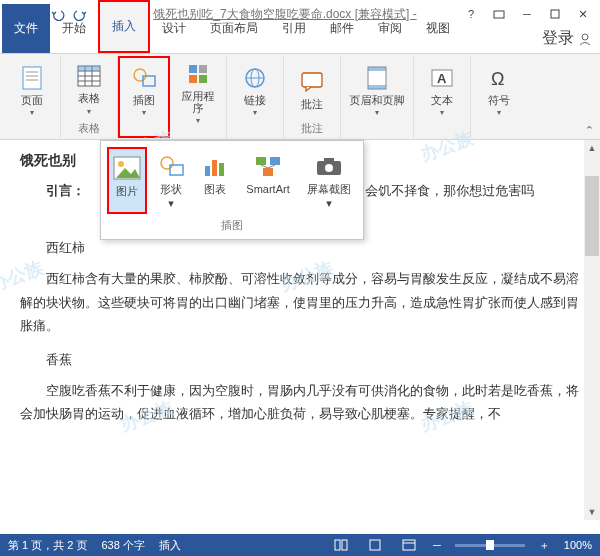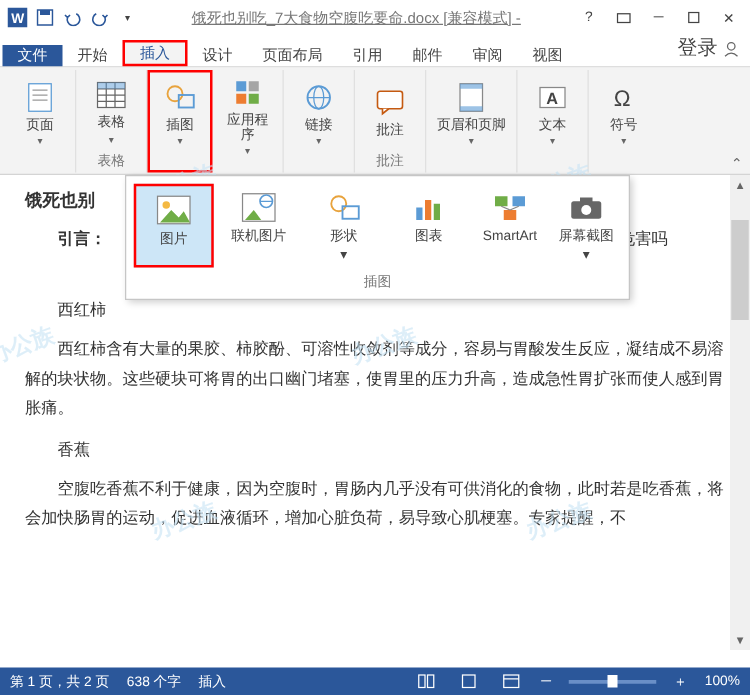--- a/index.html
+++ b/index.html
@@ -4,38 +4,38 @@
 <style>
 *{margin:0;padding:0;box-sizing:border-box;font-family:"Microsoft YaHei","Segoe UI",sans-serif;}
 body{width:600px;height:556px;background:#fff;overflow:hidden;position:relative;}
 .titlebar{height:28px;background:#fff;display:flex;align-items:center;padding:0 4px;font-size:12px;color:#666;}
 .titlebar .qat{display:flex;align-items:center;gap:2px;}
 .qat-btn{width:20px;height:20px;display:flex;align-items:center;justify-content:center;color:#444;}
 .titlebar .title{flex:1;text-align:center;font-size:12px;color:#777;white-space:nowrap;overflow:hidden;text-decoration:underline;}
 .titlebar .winctrl{display:flex;gap:2px;}
 .winctrl .wbtn{width:26px;height:20px;display:flex;align-items:center;justify-content:center;color:#444;font-size:11px;}
 .tabbar{height:26px;background:#fff;display:flex;align-items:flex-end;border-bottom:1px solid #d4d4d4;padding-left:2px;}
-.tab{padding:0 12px;font-size:12px;color:#444;cursor:pointer;}
+.tab{padding:16px 12px;font-size:12px;color:#444;cursor:pointer;}
 .tab.file{background:#2b579a;color:#fff;}
 .tab.active{background:#f3f3f3;border:1px solid #d4d4d4;border-bottom:none;color:#2b579a;}
 .tab.boxed{border:2px solid #ff0000;}
 .login{margin-left:auto;padding:4px 8px;font-size:16px;color:#444;display:flex;align-items:center;gap:4px;}
 .ribbon{height:86px;background:#f3f3f3;border-bottom:1px solid #d4d4d4;display:flex;padding:2px 4px;}
 .group{display:flex;flex-direction:column;align-items:center;border-right:1px solid #e0e0e0;padding:2px 6px;height:82px;}
 .group .items{display:flex;gap:2px;flex:1;}
 .rbtn{display:flex;flex-direction:column;align-items:center;justify-content:center;width:44px;padding:2px;font-size:11px;color:#444;cursor:pointer;text-align:center;gap:2px;}
 .rbtn .icon{width:28px;height:28px;display:flex;align-items:center;justify-content:center;}
 .rbtn .lbl{line-height:1.1;}
 .rbtn .caret{font-size:8px;color:#666;}
 .group .glabel{font-size:11px;color:#777;text-align:center;padding-top:1px;}
 .boxed-red{border:2px solid #ff0000;}
 .collapse-btn{position:absolute;right:6px;top:124px;font-size:11px;color:#666;}
 .dropdown{position:absolute;left:100px;top:140px;background:#fff;border:1px solid #c6c6c6;box-shadow:2px 2px 6px rgba(0,0,0,.2);padding:6px;}
 .dropdown .items{display:flex;gap:4px;}
-.ddbtn{display:flex;flex-direction:column;align-items:center;width:64px;padding:4px 2px;font-size:11px;color:#444;cursor:pointer;gap:2px;}
+.ddbtn{display:flex;flex-direction:column;align-items:center;width:40px;padding:4px 2px;font-size:11px;color:#444;cursor:pointer;gap:2px;}
 .ddbtn.selected{background:#cde6f7;border:1px solid #92c0e0;}
 .ddbtn.boxed{border:2px solid #ff0000;}
 .ddbtn .icon{width:30px;height:30px;display:flex;align-items:center;justify-content:center;}
 .ddbtn .lbl{line-height:1.1;text-align:center;}
 .dropdown .glabel{font-size:11px;color:#777;text-align:center;margin-top:4px;}
 .doc{padding:8px 20px 8px 20px;font-size:13px;color:#333;line-height:1.8;position:relative;}
 .doc .heading{font-weight:bold;font-size:14px;margin-bottom:6px;}
 .doc .para{text-indent:2em;margin-bottom:10px;}
 .doc .section{font-size:13px;margin:8px 0;text-indent:2em;}
 .scrollbar-v{position:absolute;right:0;top:140px;width:16px;height:380px;background:#f0f0f0;}
@@ -292,31 +292,20 @@
             <rect x="1" y="1" width="26" height="22" fill="#fff" stroke="#888"></rect>
             <circle cx="8" cy="8" r="3" fill="#f4b942"></circle>
             <polygon points="3,22 12,12 18,18 22,13 27,22" fill="#70ad47"></polygon>
           </svg>
         </div>
       <div class="lbl">图片</div>
     </div>
     <div class="ddbtn">
       <div class="icon">
           <svg width="28" height="24">
-            <rect x="1" y="1" width="26" height="22" fill="#fff" stroke="#888"></rect>
-            <circle cx="20" cy="7" r="5" fill="none" stroke="#5b9bd5" stroke-width="1.3"></circle>
-            <line x1="15" y1="7" x2="25" y2="7" stroke="#5b9bd5"></line>
-            <polygon points="3,22 10,14 16,22" fill="#70ad47"></polygon>
-          </svg>
-        </div>
-      <div class="lbl">联机图片</div>
-    </div>
-    <div class="ddbtn">
-      <div class="icon">
-          <svg width="28" height="24">
             <circle cx="10" cy="9" r="6" fill="none" stroke="#e8a33d" stroke-width="1.5"></circle>
             <rect x="13" y="11" width="13" height="10" fill="none" stroke="#5b9bd5" stroke-width="1.5"></rect>
           </svg>
         </div>
       <div class="lbl">形状</div>
         <div class="caret">▾</div>
     </div>
     <div class="ddbtn">
       <div class="icon">
           <svg width="26" height="24">

